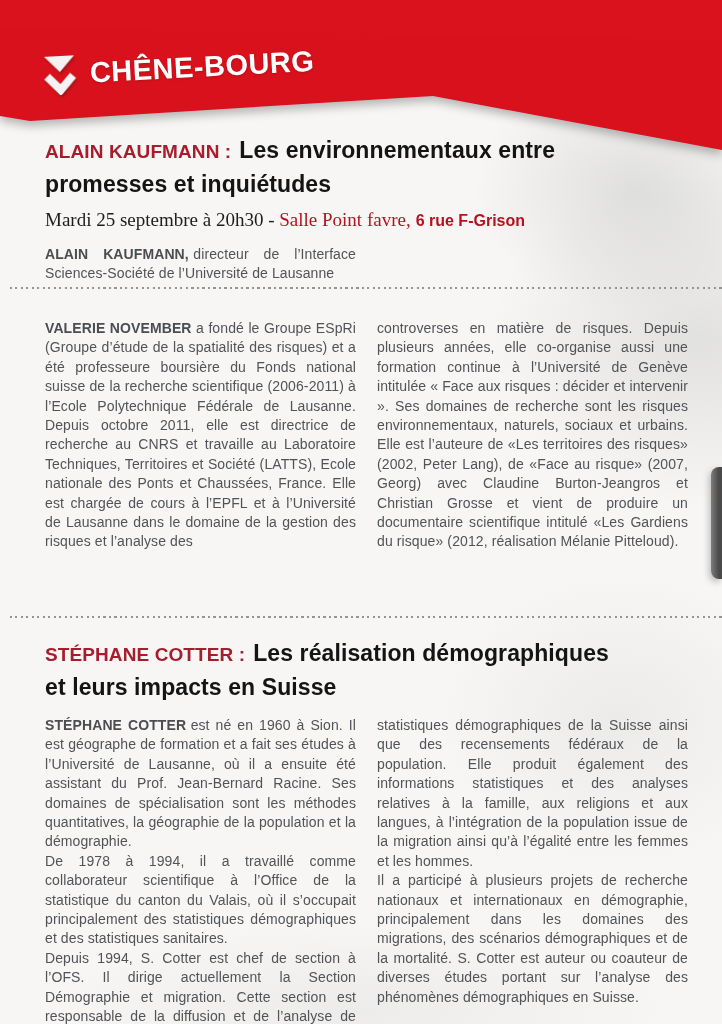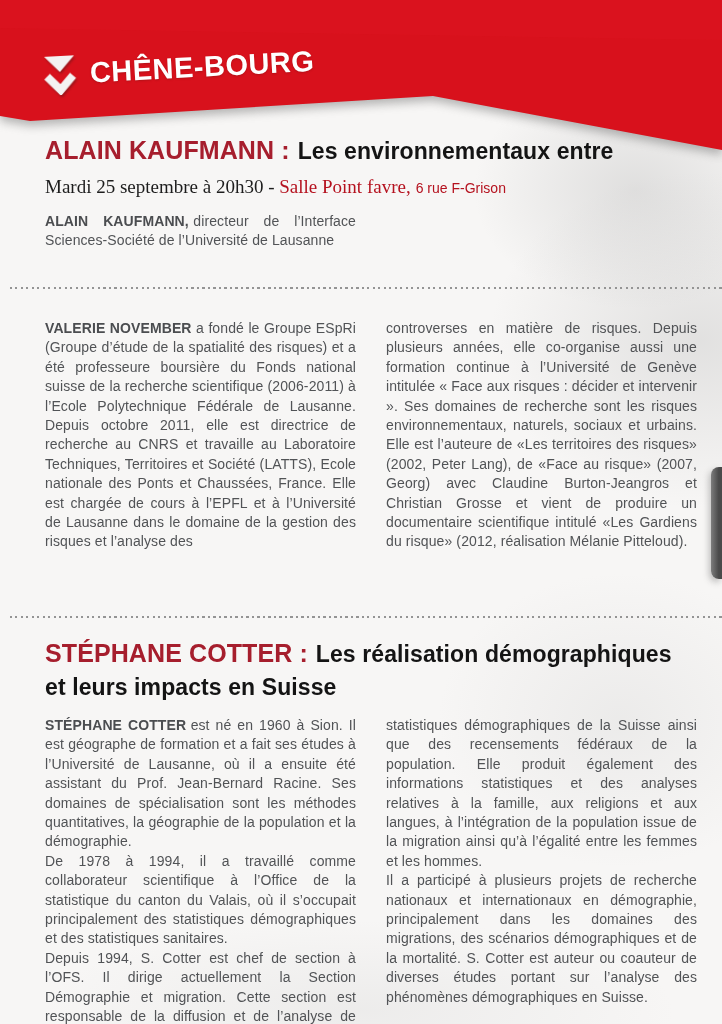--- a/index.html
+++ b/index.html
@@ -26,25 +26,25 @@
   }
   .banner-title{
     margin:0;font-size:29px;font-weight:bold;color:#ffffff;
     letter-spacing:.5px;white-space:nowrap;
     text-shadow:0 1px 2px rgba(120,20,20,.4);
   }
   .chevron-svg{display:block;filter:drop-shadow(1px 2px 1px rgba(80,20,20,.45));}
   
   .event{position:absolute;left:45px;width:652px;}
   .event-title{margin:0;font-size:23px;line-height:33px;color:#141414;font-weight:bold;letter-spacing:.1px;}
-  .speaker{font-size:25px;color:#a61e2d;margin-right:8px;}
+  .speaker{font-size:19px;color:#a61e2d;margin-right:8px;}
   .event-date{margin:7px 0 0 0;font-family:"Liberation Serif",serif;font-size:19px;color:#1d1d1d;line-height:24px;}
   .venue{color:#b5121f;}
-  .address{font-family:"Liberation Sans",sans-serif;font-size:14px;font-weight:normal;color:#b5121f;margin-left:5px;}
-  .bio{display:flex;gap:30px;margin-top:12px;}
+  .address{font-family:"Liberation Sans",sans-serif;font-size:16px;font-weight:bold;color:#b5121f;margin-left:5px;}
+  .bio{display:flex;gap:21px;margin-top:12px;}
   .bio .col{width:311px;}
   .bio p{
     margin:0;font-size:14px;line-height:19.4px;color:#515356;
     text-align:justify;letter-spacing:.1px;
   }
   .bio strong{margin-right:.32em;color:#4b4d50;}
   
   .dotted-sep{
     position:absolute;left:10px;right:0;height:2px;
     background:repeating-linear-gradient(90deg,#949494 0 2px,transparent 2px 5.5px);
@@ -74,20 +74,21 @@
         <polygon points="3,3 33,3 18,19" fill="#f4f2f2"></polygon>
         <polyline points="5,23 18,37 31,23" fill="none" stroke="#f4f2f2" stroke-width="8"></polyline>
       </svg>
       <h1 class="banner-title">CHÊNE-BOURG</h1>
     </div>
   </header>
 
   <section class="event" style="top:134px;">
     <h2 class="event-title">
       <span class="speaker">ALAIN KAUFMANN :</span><span>Les environnementaux entre</span><br>
+      <span>promesses et inquiétudes</span>
     </h2>
     <p class="event-date">
       <span>Mardi 25 septembre à 20h30 - </span><span class="venue">Salle Point favre,</span><span class="address">6 rue F-Grison</span>
     </p>
     <div class="bio">
       <div class="col">
         <p><strong>ALAIN KAUFMANN,</strong><span>directeur de l’Interface Sciences-Société de l’Université de Lausanne</span></p>
       </div>
     </div>
   </section>

